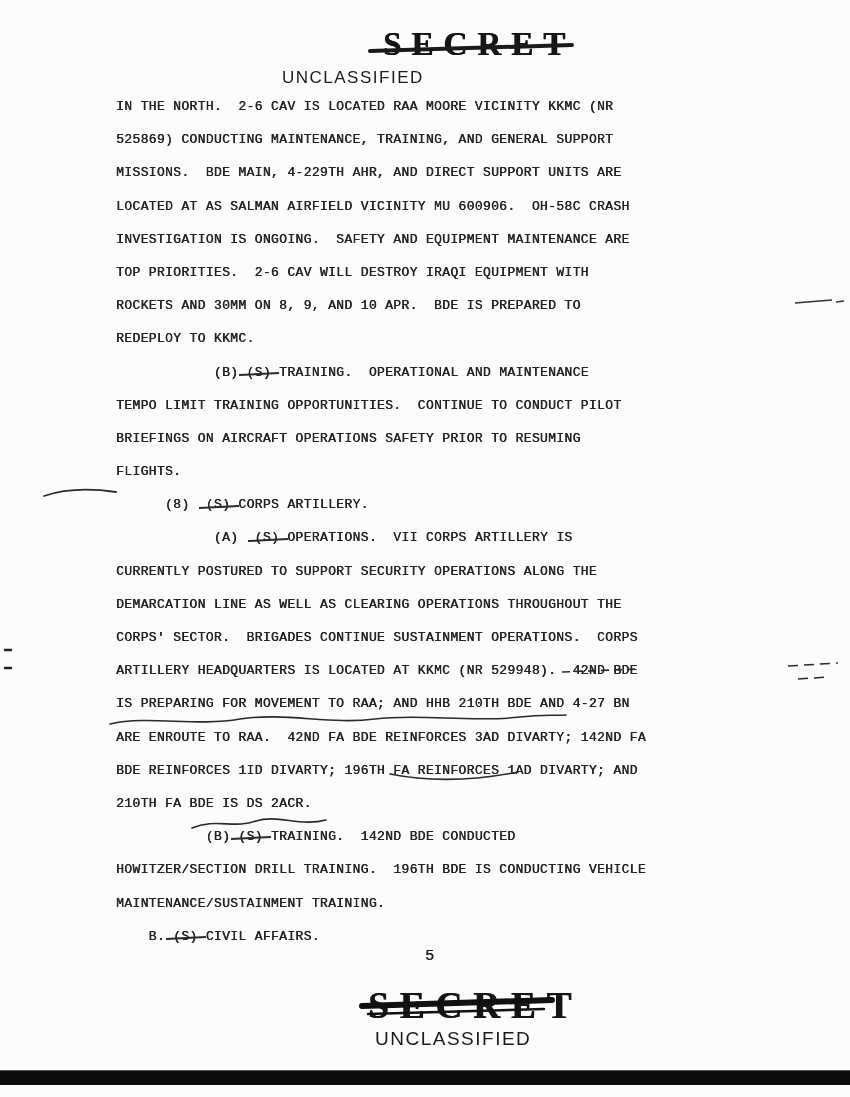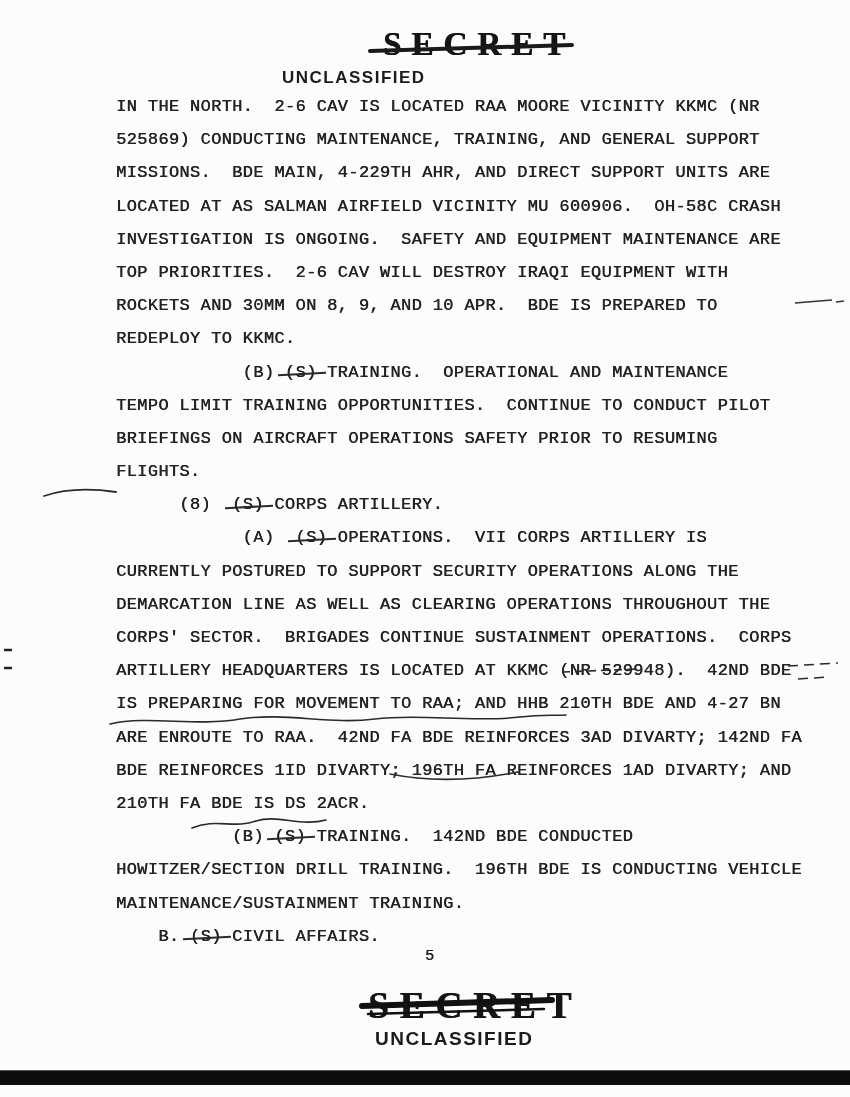--- a/index.html
+++ b/index.html
@@ -25,38 +25,38 @@
     text-shadow:0.6px 0 #151515;
   }
   .secret-bottom{
     top:984px;left:368px;
     font-size:37px;letter-spacing:11px;
     text-shadow:0.8px 0 #151515;
   }
   .unclassified{
     position:absolute;
     font-family:"Liberation Sans","DejaVu Sans",sans-serif;
-    font-weight:bold;
+    font-weight:normal;
     color:#1b1b1b;
   }
   .unclassified-top{
     top:68px;left:282px;
     font-size:17px;letter-spacing:1.5px;
   }
   .unclassified-bottom{
     top:1028px;left:375px;
     font-size:19px;letter-spacing:1.5px;
   }
   
   .doc-body{
     position:absolute;
     top:90px;left:116px;
     width:680px;
     white-space:pre;
-    font-size:17px;
+    font-size:13px;
     line-height:33.2px;
     letter-spacing:0.35px;
     text-shadow:0.45px 0 #222;
     color:#232323;
   }
   .doc-body .line{height:33.2px;}
   .struck{position:relative;display:inline-block;}
   .struck::after{
     content:'';
     position:absolute;

